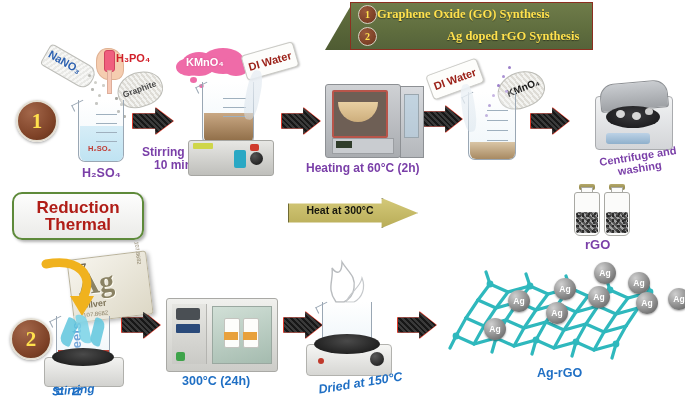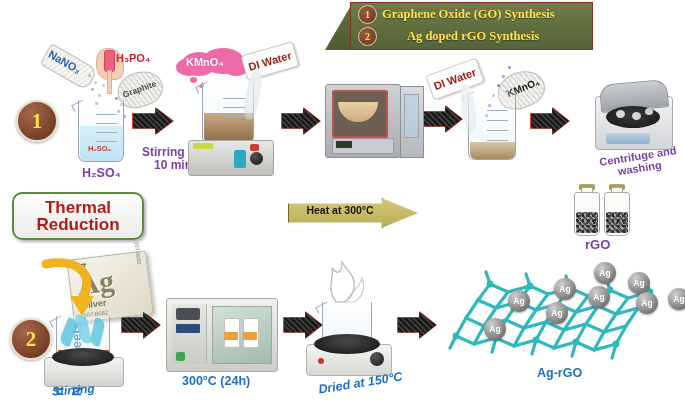--- a/index.html
+++ b/index.html
@@ -35,24 +35,24 @@
     width:17px;height:17px;border-radius:50%;
     background:radial-gradient(circle at 34% 30%,#9a5a3c,#7b3f25 70%,#5e2d18);
     border:1.4px solid #d8d2c4;
     color:#ffe14d;font-weight:bold;font-size:10px;
     display:flex;align-items:center;justify-content:center;
     font-family:"Liberation Serif", serif;
     flex:0 0 auto;
   }
   .legend-text{
     color:#ffe14d;font-family:"Liberation Serif", serif;
-    font-weight:bold;font-size:12.5px;margin-left:5px;
+    font-weight:bold;font-size:12.5px;
     white-space:nowrap;text-shadow:0 1px 1px rgba(0,0,0,.45);
   }
-  #legend-row-2 .legend-text{margin-left:30px;}
+  #legend-row-2 .legend-text{margin-left:70px;}
 
   
   .stage-badge{
     width:38px;height:38px;border-radius:50%;
     background:radial-gradient(circle at 34% 28%,#a3674a,#7e4227 65%,#5d2f17);
     border:2px solid #e3ded2;
     box-shadow:0 1px 3px rgba(0,0,0,.35);
     color:#ffe14d;font-weight:bold;font-size:21px;
     display:flex;align-items:center;justify-content:center;
     font-family:"Liberation Serif", serif;
@@ -334,20 +334,21 @@
       <div class="body"></div>
   </div>
 
   <div class="oven-body abs" style="left:325px;top:84px;width:74px;height:72px;background:linear-gradient(180deg,#cfd1d4,#a9acb0);border:1px solid #8d9094;"></div>
   <div class="abs" style="left:332px;top:90px;width:52px;height:44px;background:#6e5f55;border:2px solid #b8554a;border-radius:2px;"></div>
   <div class="abs" style="left:338px;top:102px;width:40px;height:20px;background:linear-gradient(180deg,#e8cfa2,#cdae7c);border-radius:0 0 20px 20px;"></div>
   <div class="abs" style="left:332px;top:138px;width:60px;height:14px;background:#c9ccd0;border:1px solid #9b9ea2;"></div>
   <div class="abs" style="left:336px;top:141px;width:16px;height:7px;background:#2f3c2a;"></div>
   <div class="abs" style="left:400px;top:86px;width:22px;height:70px;background:linear-gradient(180deg,#d8dade,#b4b7bb);border:1px solid #8d9094;"></div>
   <div class="abs" style="left:404px;top:94px;width:13px;height:42px;background:rgba(180,210,230,.55);border:1px solid #9aa6ae;"></div>
+  <div class="cap cap-purple abs" style="left:306px;top:162px;font-size:12px;">Heating at 60°C (2h)</div>
 
   <div class="parrow" style="left:424px;top:106px;width:38px;height:26px;">
     <div class="edge"></div>
       <div class="body"></div>
   </div>
 
   <div class="tag abs" style="left:428px;top:66px;width:52px;height:24px;transform:rotate(-20deg);font-size:11px;color:#9b2118;">DI Water</div>
 
   <div class="graphite-scoop abs" style="left:497px;top:72px;width:46px;height:34px;transform:rotate(-20deg);"></div>
   <div class="abs" style="left:506px;top:82px;transform:rotate(-22deg);color:#1a1a1a;font-weight:bold;font-size:10px;">KMnO₄</div>
@@ -383,22 +384,22 @@
   <div class="abs" style="left:616px;top:110px;width:9px;height:8px;background:#d8d8d8;border-radius:50%;"></div>
   <div class="abs" style="left:632px;top:112px;width:9px;height:8px;background:#d8d8d8;border-radius:50%;"></div>
   <div class="abs" style="left:645px;top:108px;width:8px;height:7px;background:#cfcfcf;border-radius:50%;"></div>
   <div class="abs" style="left:606px;top:133px;width:44px;height:11px;background:linear-gradient(180deg,#bcd2e6,#8fb0cc);border-radius:3px;"></div>
   <div class="cap cap-purple abs rot-slant-s" style="left:600px;top:150px;font-size:11px;text-align:center;">
     <span>Centrifuge and</span><br>
     <span>washing</span>
   </div>
 
   <div id="thermal-box">
+    <div>Reduction</div>
     <div>Thermal</div>
-    <div>Reduction</div>
   </div>
 
 
   <div id="heat-arrow">
     <div class="hbody"></div>
     <div class="hlabel">Heat at 300°C</div>
   </div>
 
 
   <div class="vial abs" style="left:574px;top:184px;width:26px;height:52px;">

